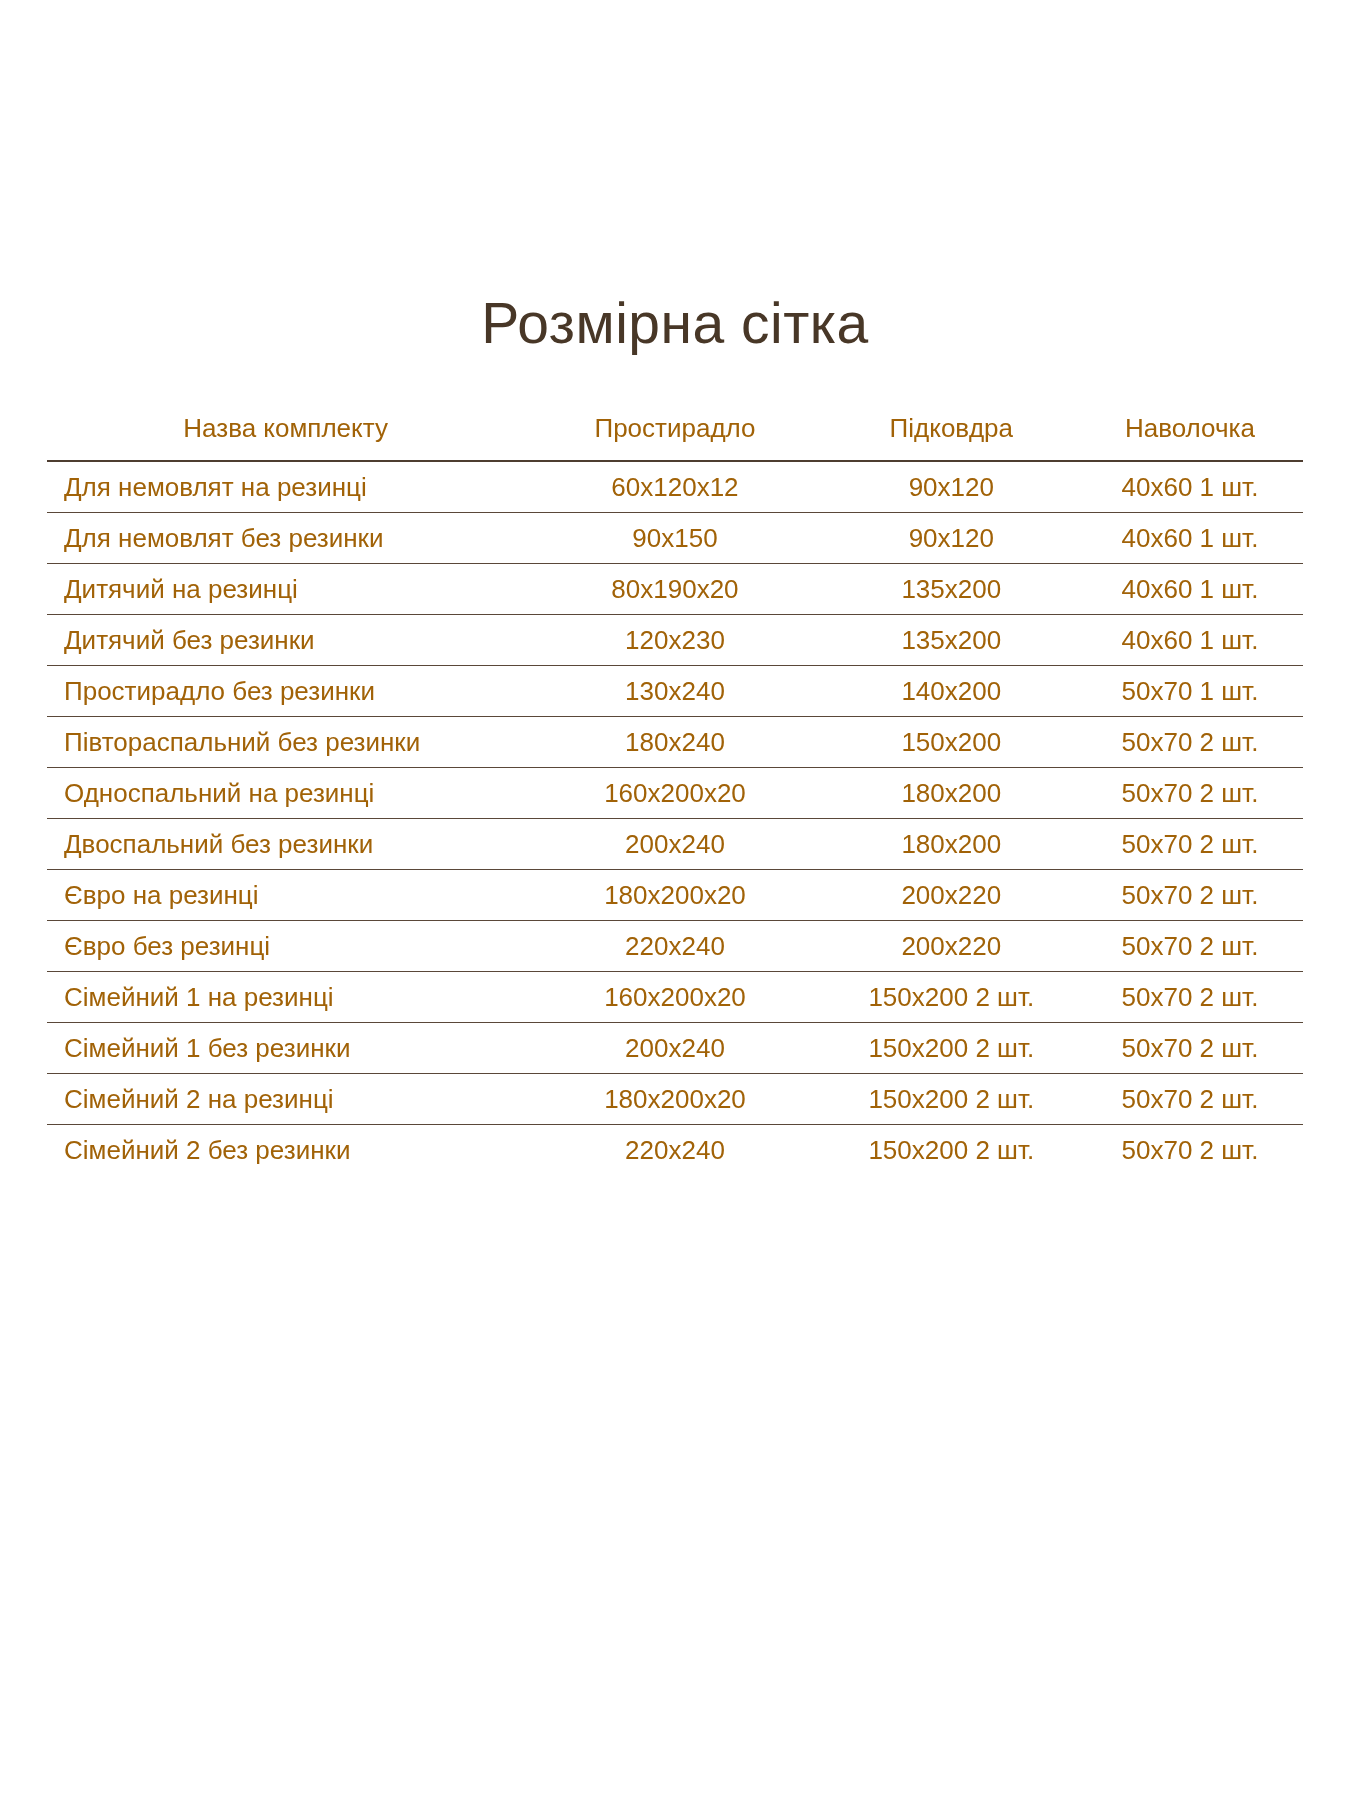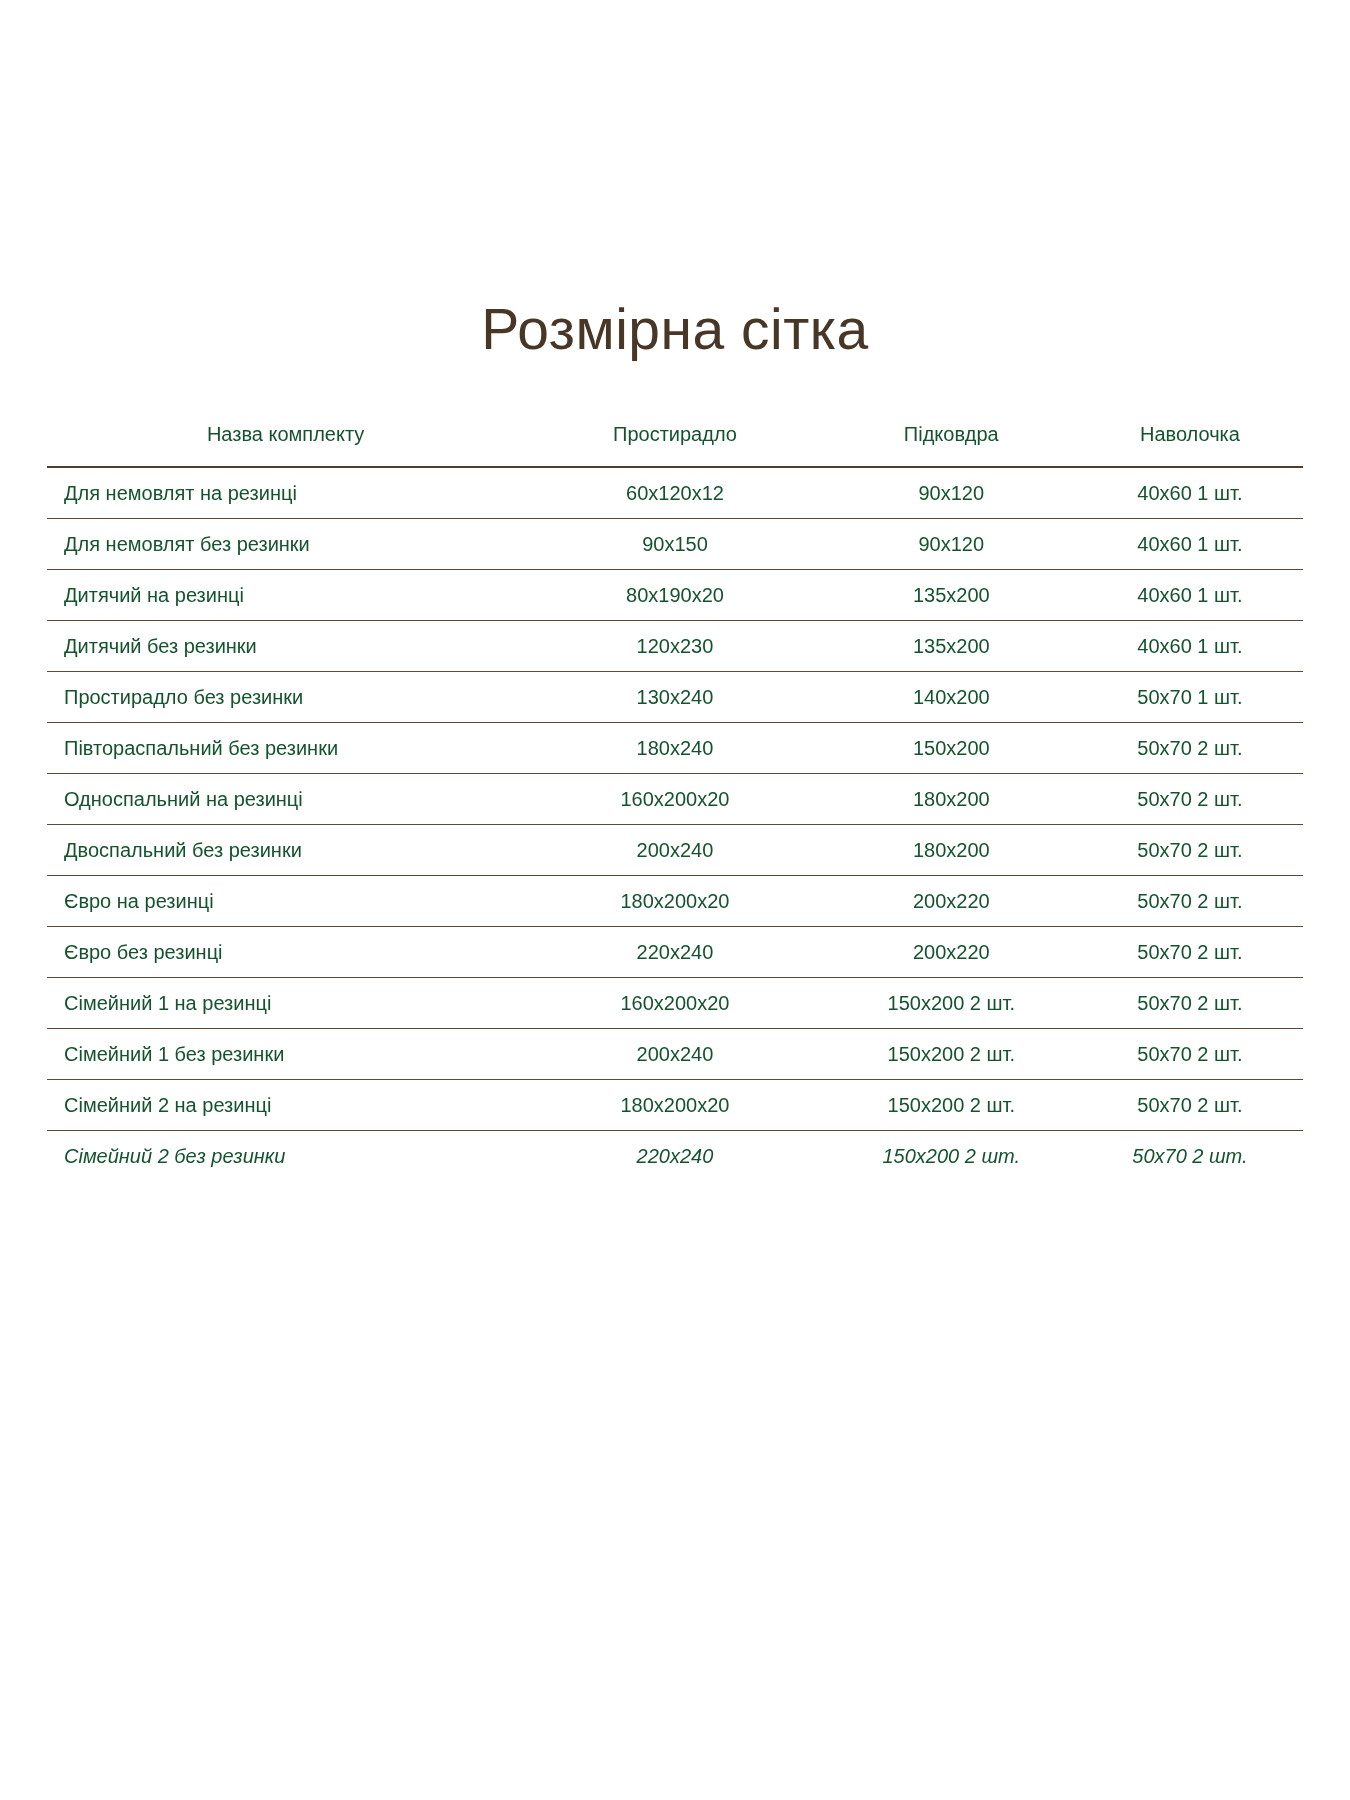--- a/index.html
+++ b/index.html
@@ -14,56 +14,55 @@
     color: #4a392c;
     overflow: hidden;
   }
   .page {
     width: 1350px;
     height: 1800px;
     box-sizing: border-box;
     padding-top: 286px;
   }
   .title {
-    margin: 12px;
+    margin: 6px;
     font-size: 57px;
     line-height: 62px;
     font-weight: 400;
     text-align: center;
     color: #483727;
     letter-spacing: 0.5px;
   }
   table.size-table {
     border-collapse: collapse;
     table-layout: fixed;
     width: 1256px;
     margin: 42px auto 0 auto;
-    font-size: 20px;
-    color: #14532d;
+    font-size: 26px;
+    color: #a16207;
   }
   col.c1 { width: 38%; }
   col.c2 { width: 24%; }
   col.c3 { width: 20%; }
   col.c4 { width: 18%; }
   thead tr {
     border-bottom: 2.5px solid #4e3d30;
   }
   thead th {
     font-weight: 400;
     height: 64px;
     text-align: center;
     vertical-align: middle;
     padding: 0;
   }
   tbody tr {
     border-bottom: 1.5px solid #5a4839;
   }
   tbody tr:last-child {
     border-bottom: none;
-    font-style: italic;
   }
   tbody td {
     height: 50px;
     text-align: center;
     vertical-align: middle;
     padding: 0;
     white-space: nowrap;
   }
   tbody td:first-child {
     text-align: left;

